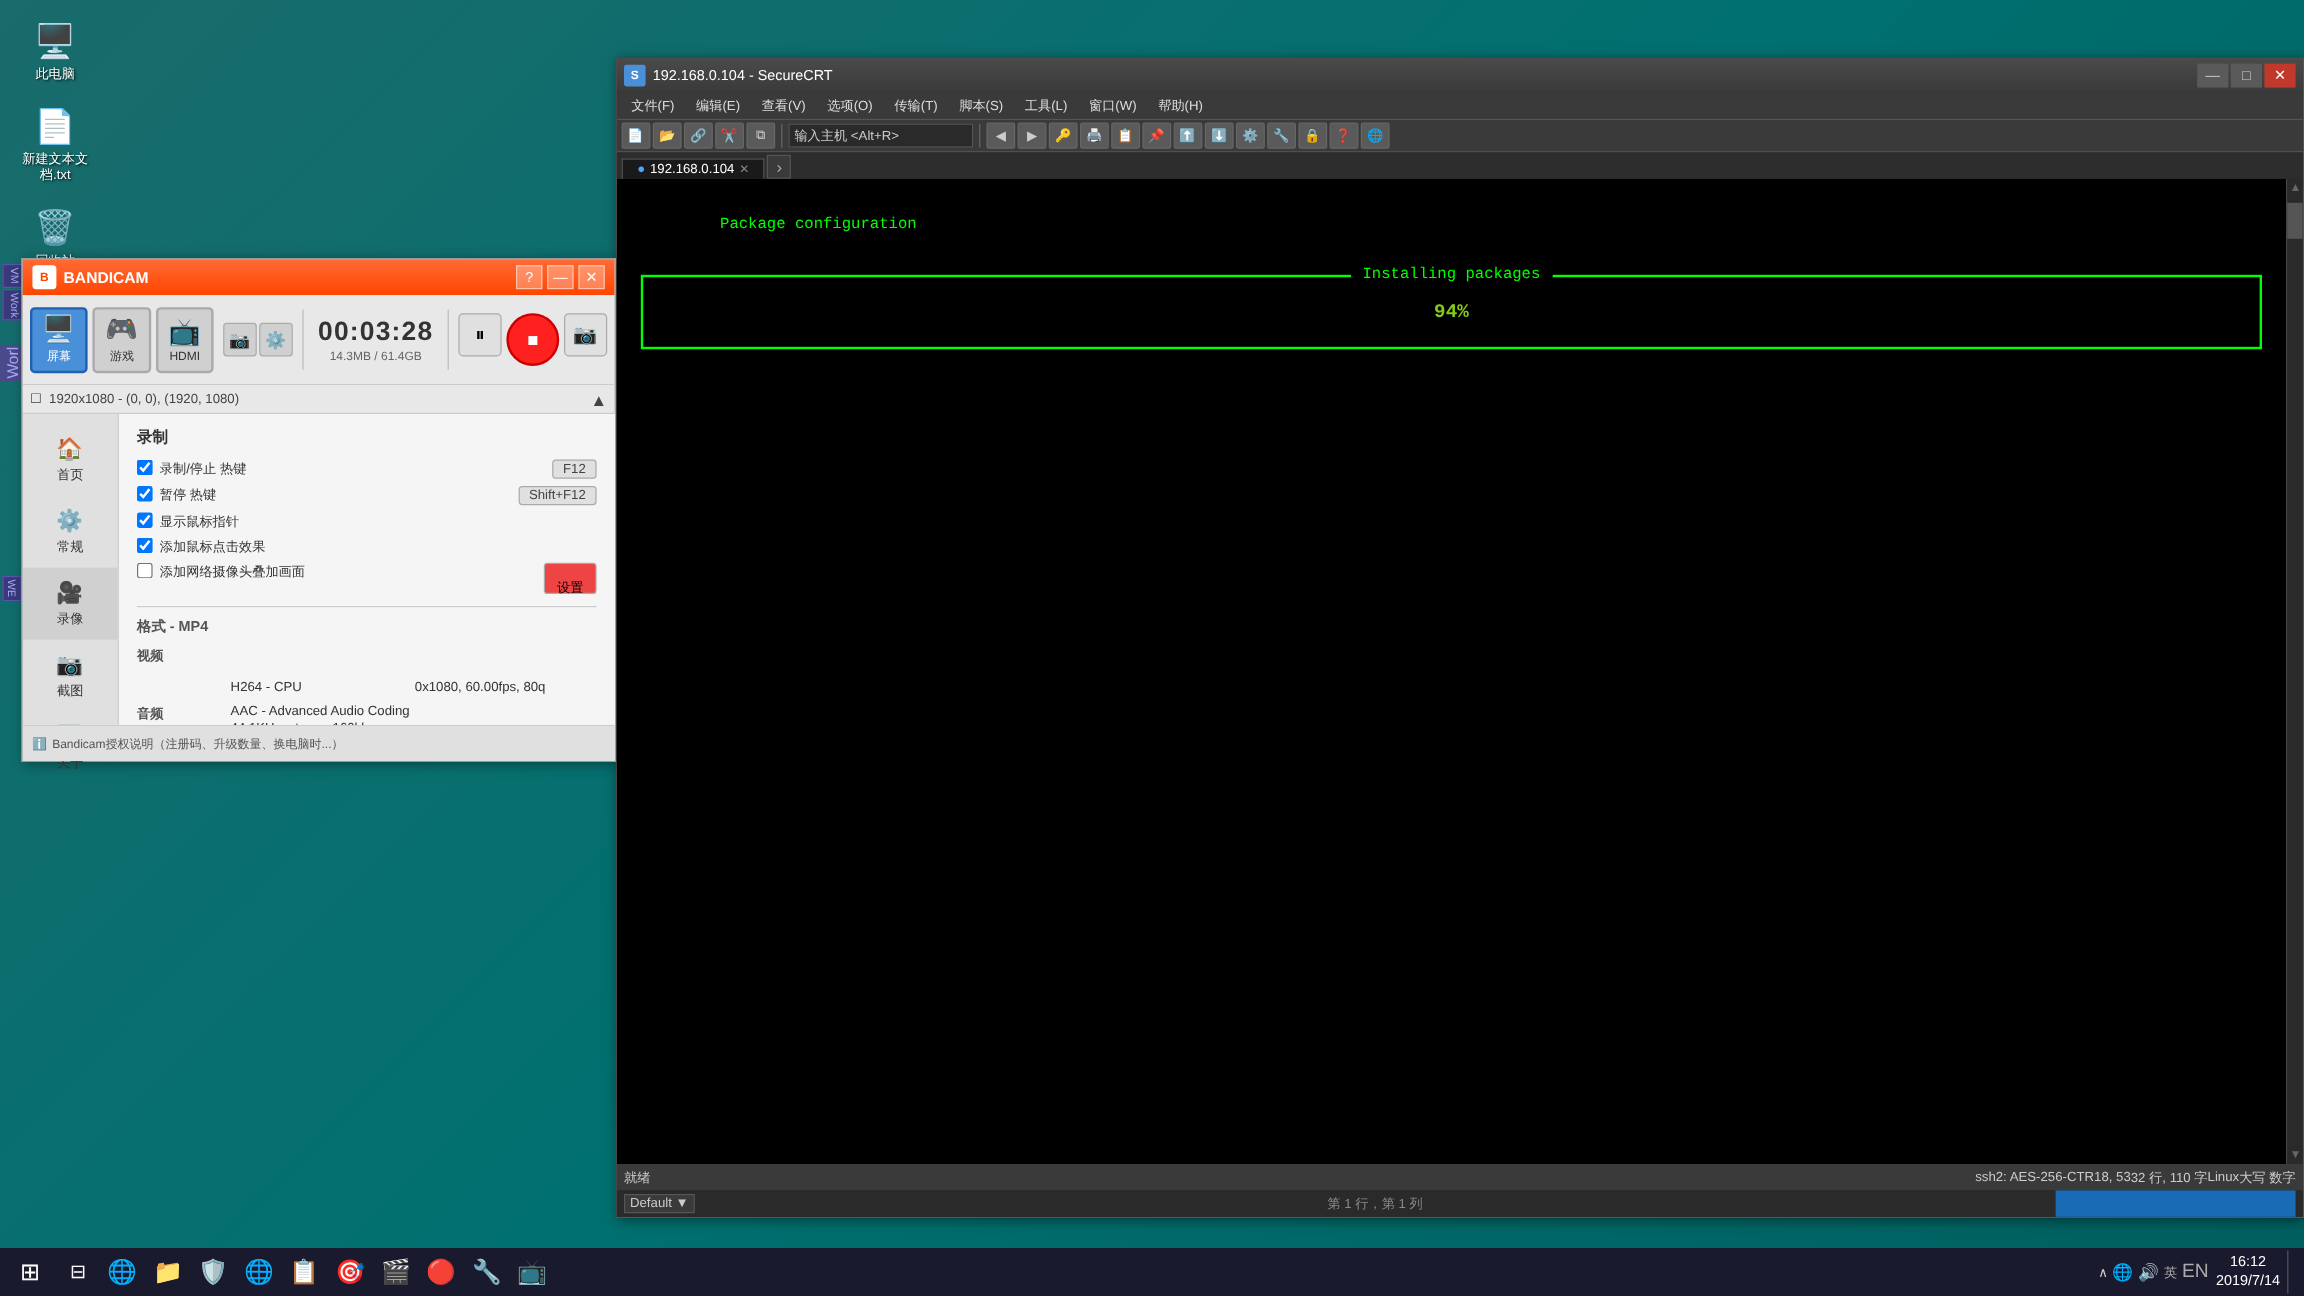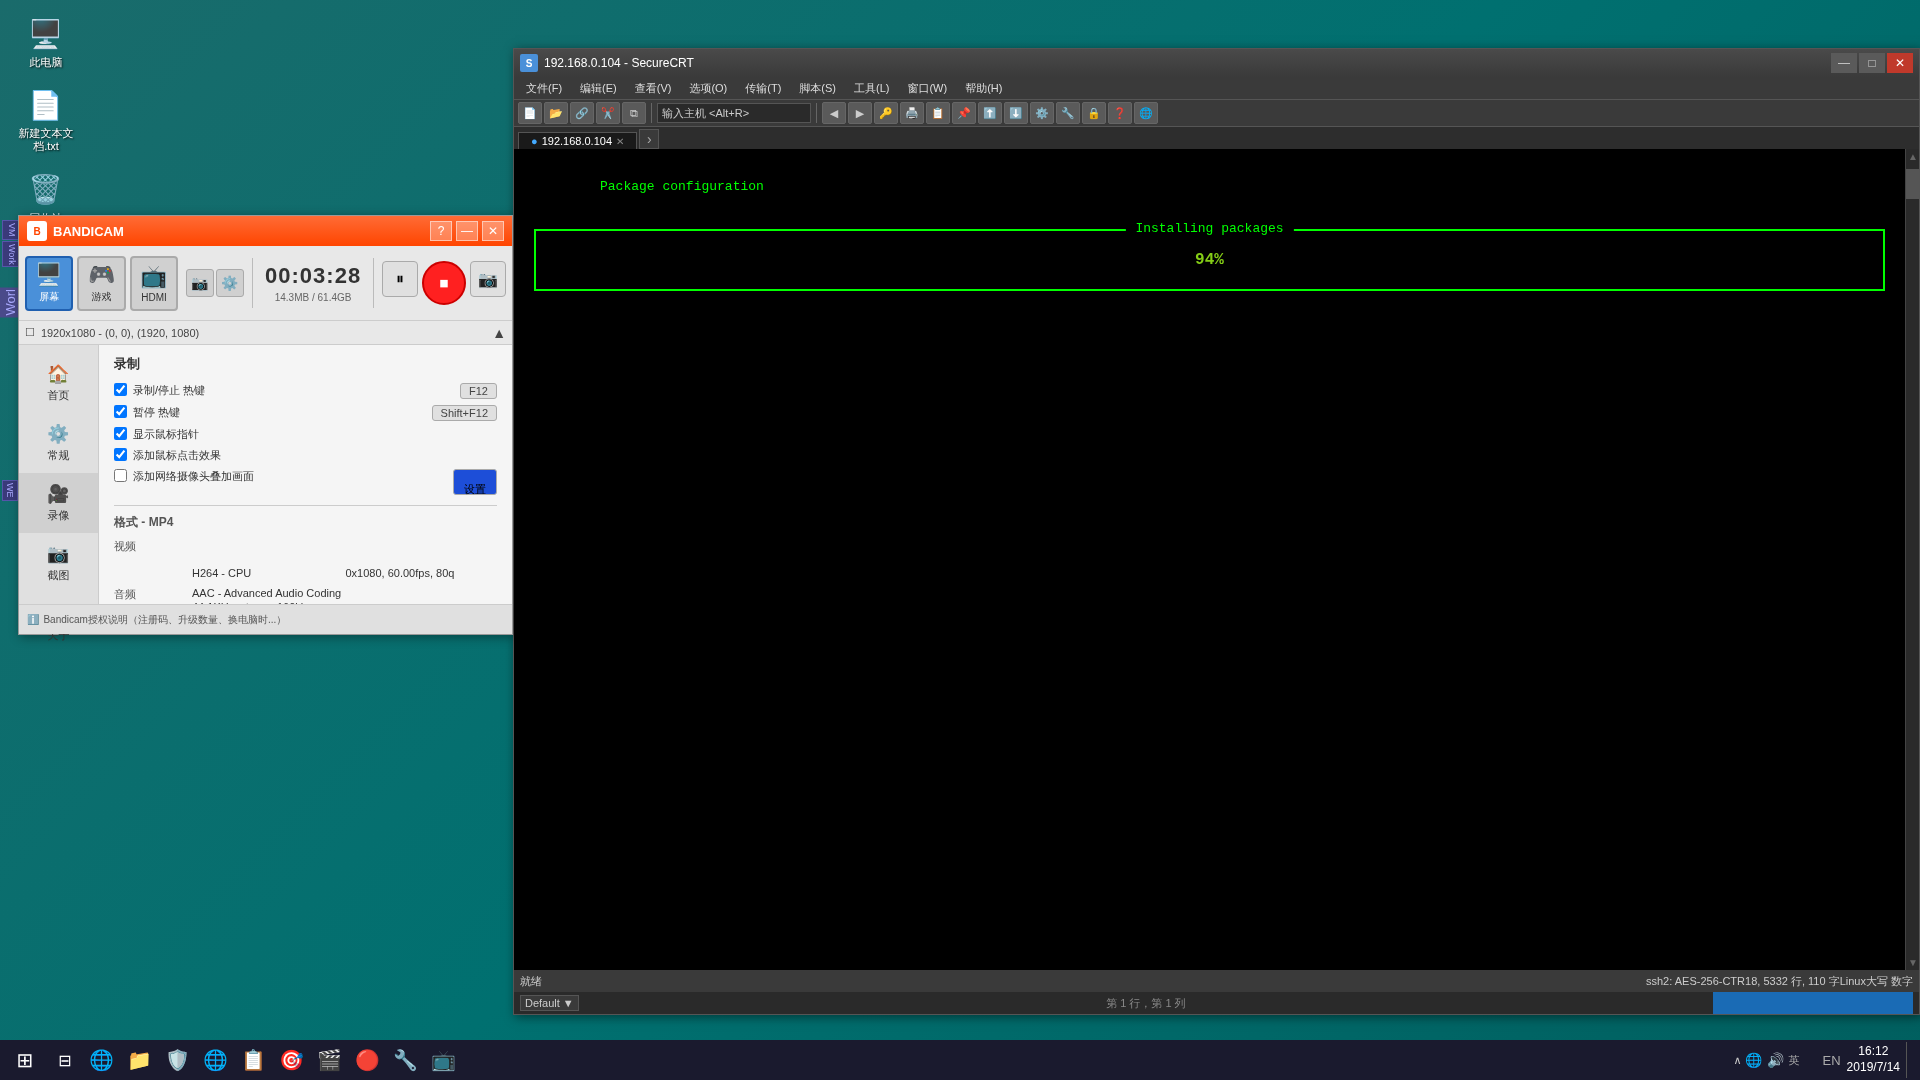--- a/index.html
+++ b/index.html
@@ -303,20 +303,21 @@
       display: flex;
       align-items: flex-start;
       margin-bottom: 8px;
       gap: 8px;
     }
     .setting-label {
       width: 70px;
       font-size: 11px;
       color: #555;
       flex-shrink: 0;
+      font-weight: bold;
     }
     .setting-value {
       font-size: 11px;
       color: #333;
       flex: 1;
     }
     .checkbox-row {
       display: flex;
       margin-bottom: 6px;
       gap: 6px;
@@ -344,21 +345,21 @@
       border-top: 1px solid #ccc;
     }
     .format-title {
       font-size: 12px;
       font-weight: bold;
       color: #555;
       margin-bottom: 8px;
     }
     .setup-btn {
       height: 26px;
-      background: #1d4ed8;
+      background: #ef4444;
       border: 1px solid #aaa;
       border-radius: 3px;
       cursor: pointer;
       font-size: 11px;
       padding: 12px 10px;
     }
     .dropdown-btn {
       height: 26px;
       background: #e0e0e0;
       border: 1px solid #aaa;
@@ -938,21 +939,21 @@
       <div class="taskbar-app-icon">📺</div>
     </div>
 
     <div class="taskbar-right">
 
       <div class="taskbar-tray">
         <div style="font-size:11px;color:#ccc;cursor:pointer;">∧</div>
         <div style="font-size:14px;cursor:pointer;">🌐</div>
         <div style="font-size:14px;cursor:pointer;">🔊</div>
         <div style="font-size:11px;color:#aaa;cursor:pointer;">英</div>
-        <div style="font-size:13px;color:#aaa;cursor:pointer;margin-left:19px;">EN</div>
+        <div style="font-size:16px;color:#aaa;cursor:pointer;">EN</div>
       </div>
 
       <div class="taskbar-clock">
         <div>16:12</div>
         <div>2019/7/14</div>
       </div>
 
       <div style="width:6px;height:36px;border-left:1px solid #555;cursor:pointer;"></div>
     </div>
   </div>

